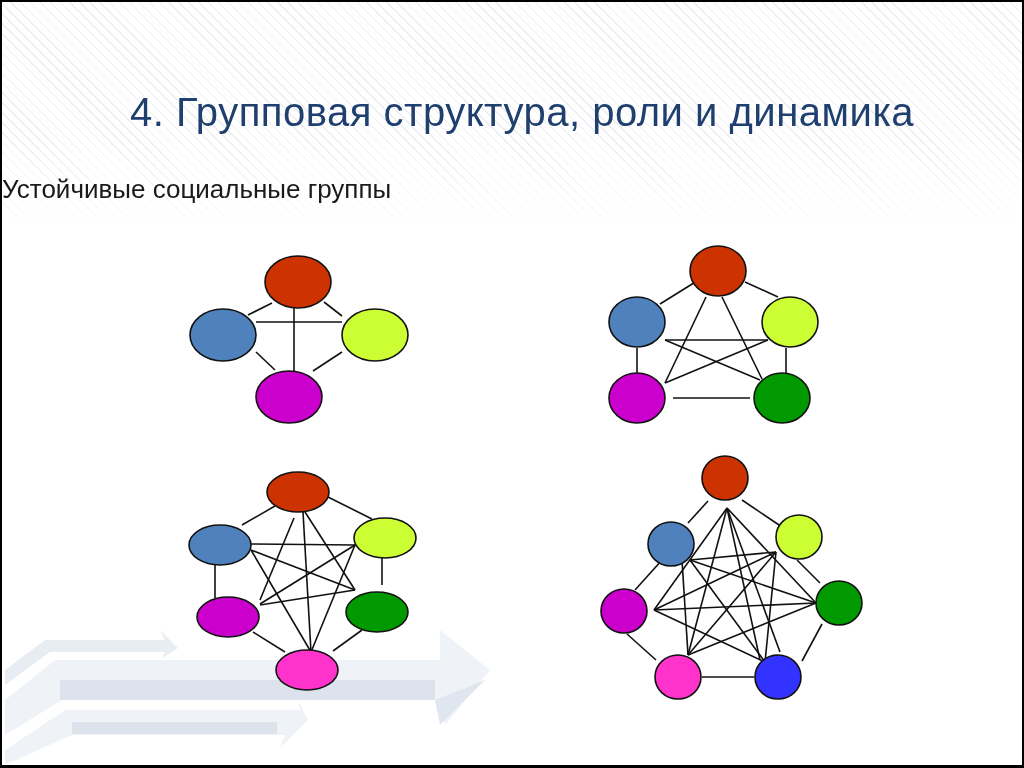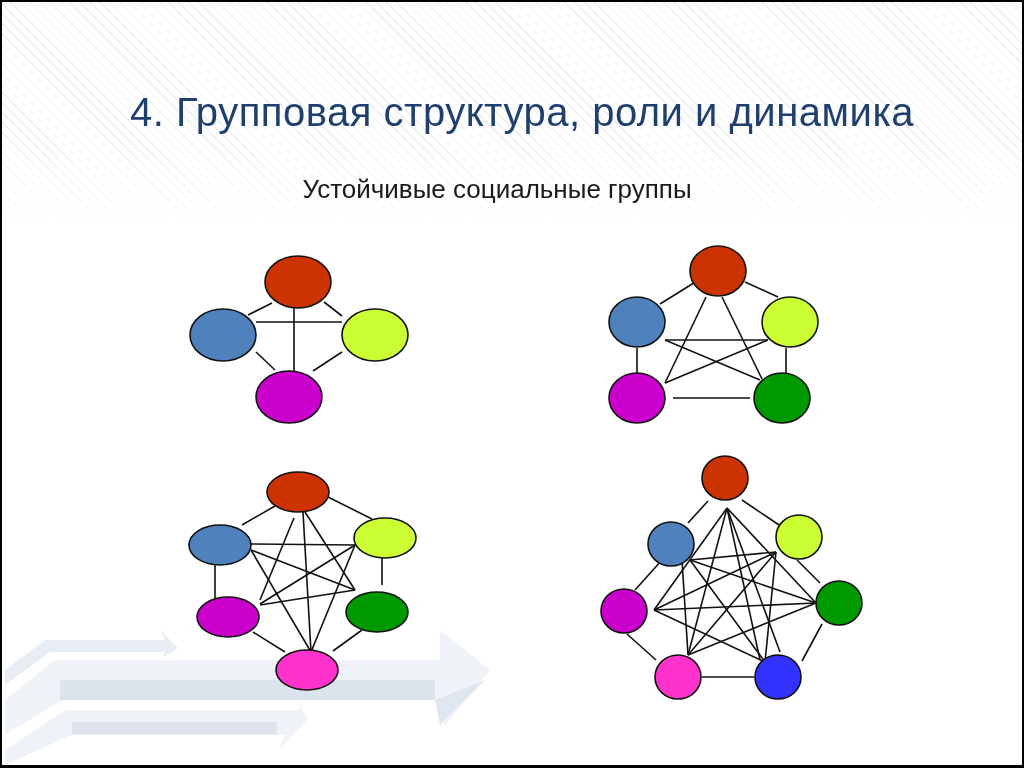--- a/index.html
+++ b/index.html
@@ -13,21 +13,21 @@
     background: repeating-linear-gradient(45deg, rgba(200,205,215,0.35) 0 1px, transparent 1px 7px);
     -webkit-mask-image: linear-gradient(to bottom, #000 0%, #000 60%, transparent 100%);
     mask-image: linear-gradient(to bottom, #000 0%, #000 60%, transparent 100%);
   }
   .title {
     position:absolute; left:0; top:88px; width:1040px; text-align:center;
     font-family:"Liberation Sans", sans-serif; font-size:40px; color:#1f3f6e;
     letter-spacing:0.5px;
   }
   .subtitle {
-    position:absolute; left:0; top:172px; width:990px; text-align:center;
+    position:absolute; left:0; top:172px; width:990px; 
     font-family:"Liberation Sans", sans-serif; font-size:26px; color:#1a1a1a;
   }
   svg.art { position:absolute; left:-2px; top:-2px; }
 </style>
 </head>
 <body>
 
 <div class="slide">
   <div class="stripes"></div>
 

